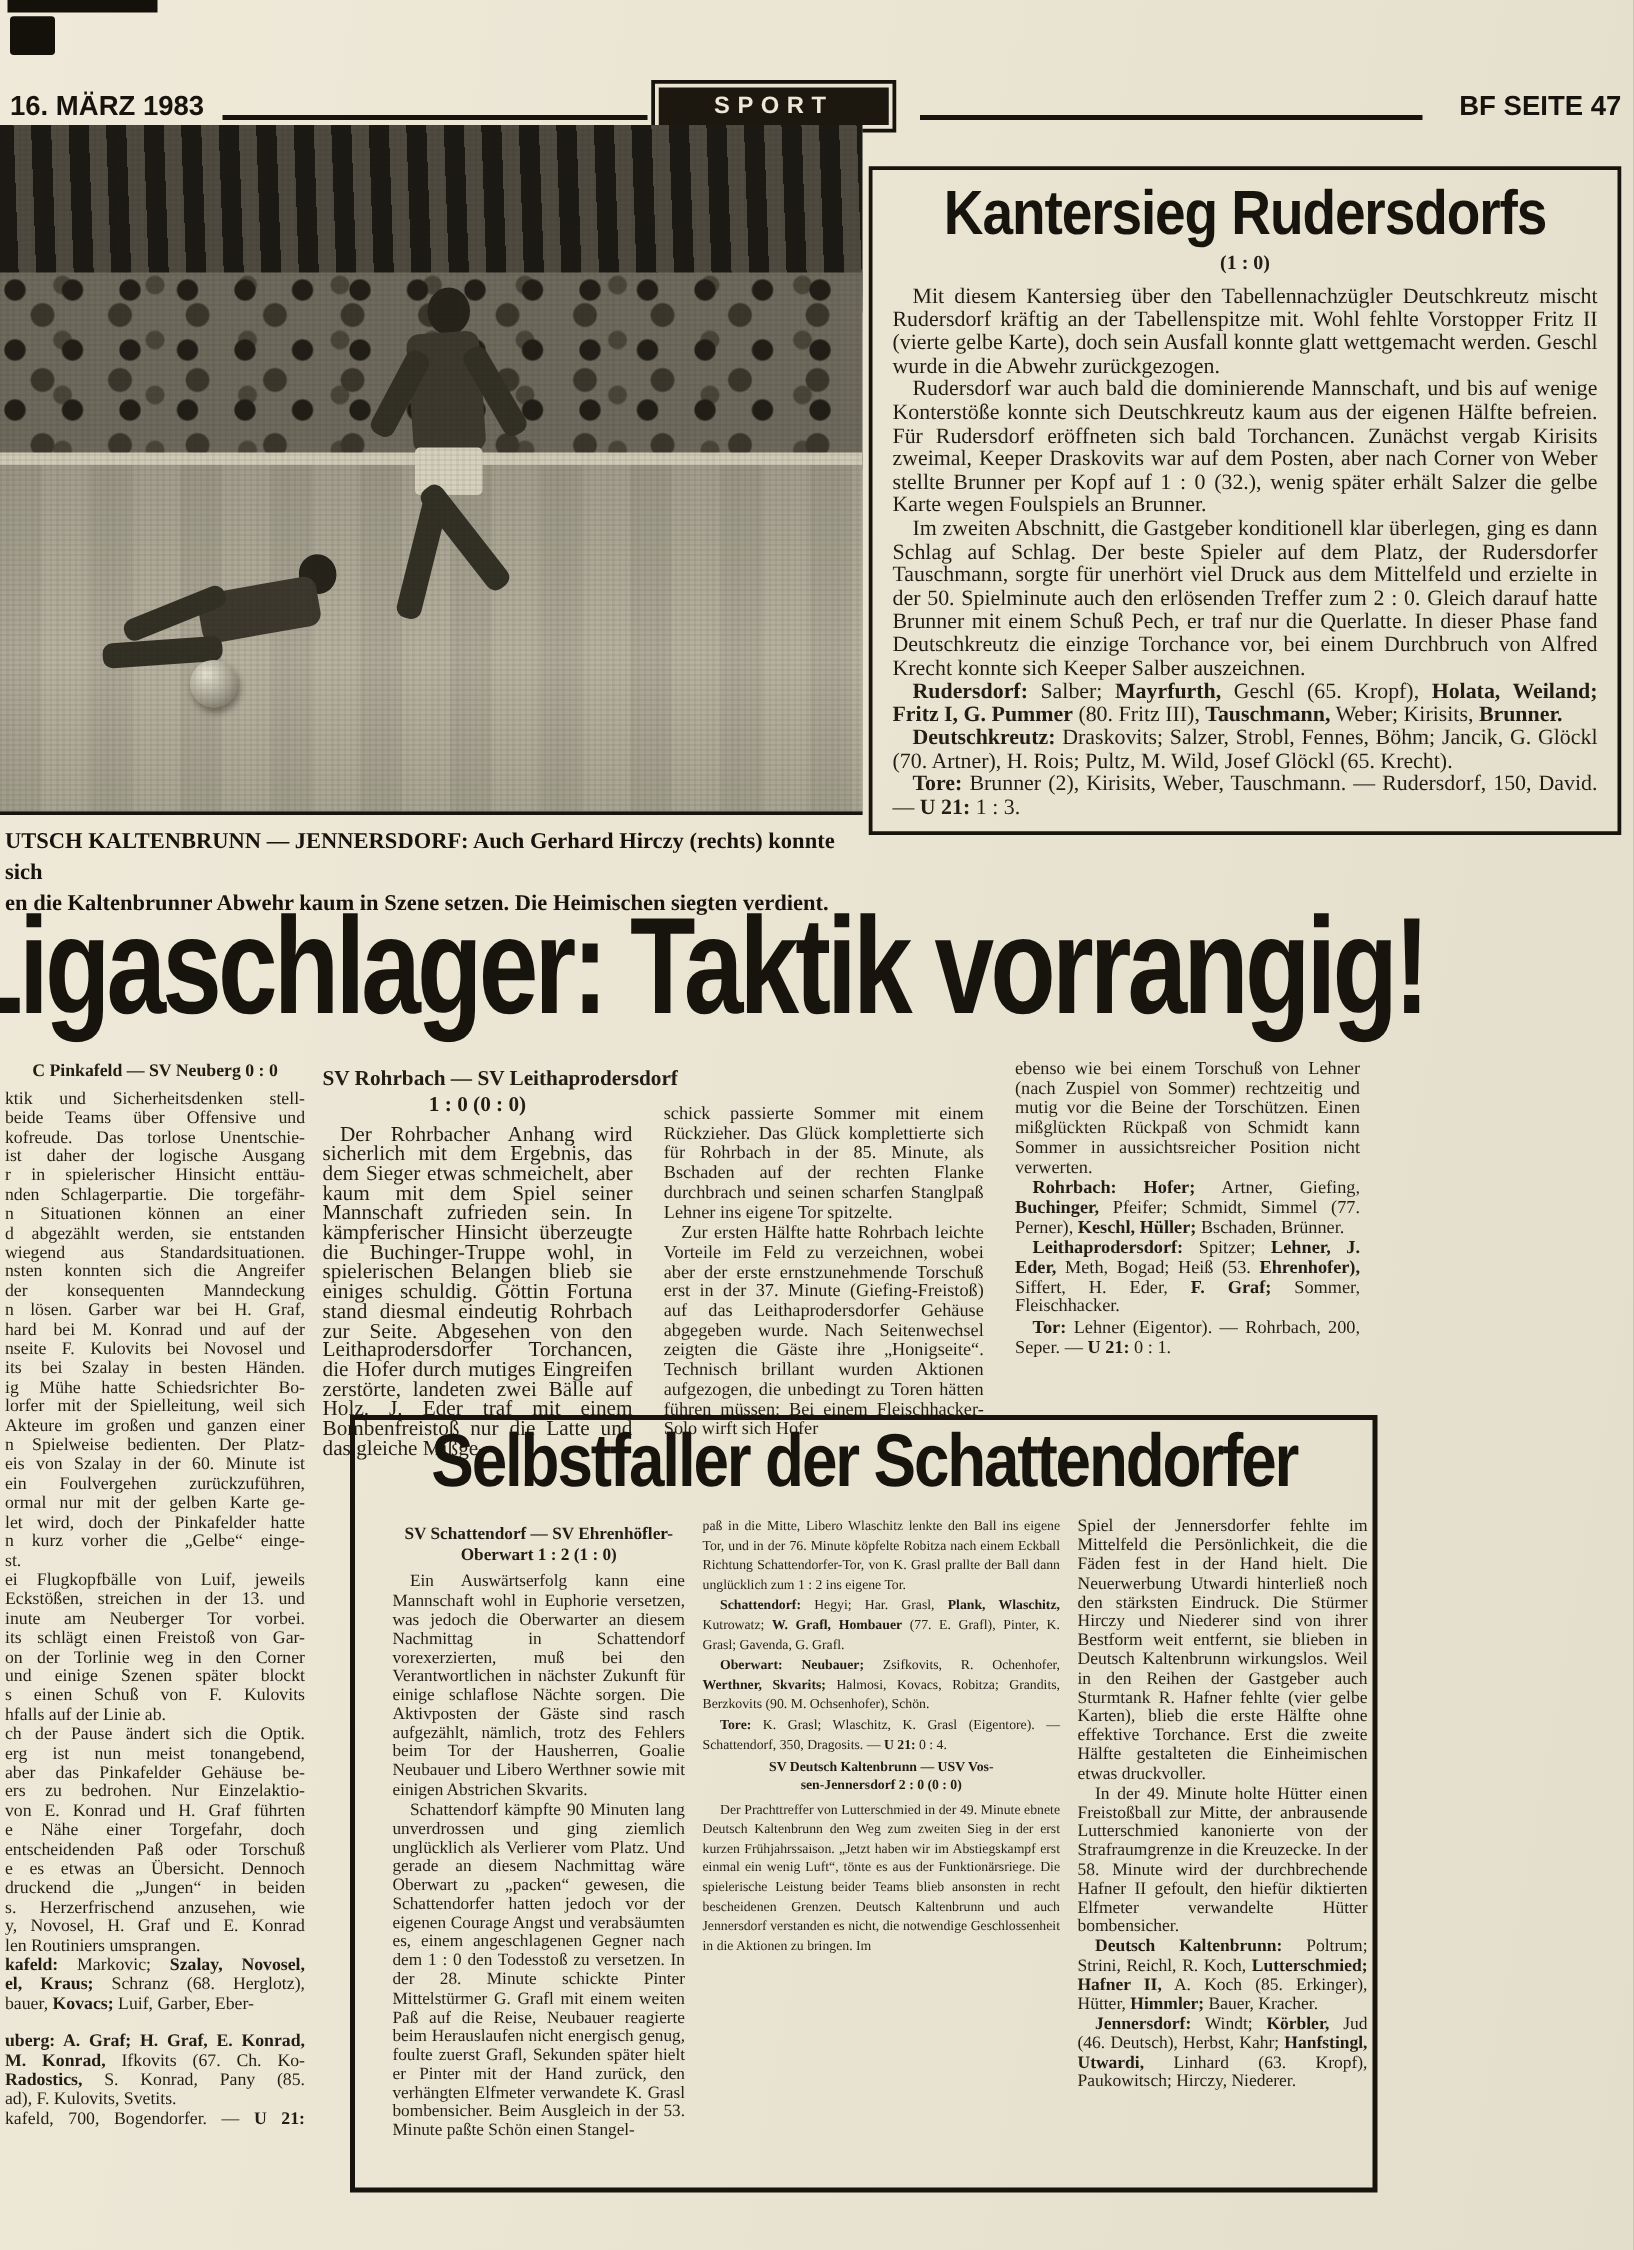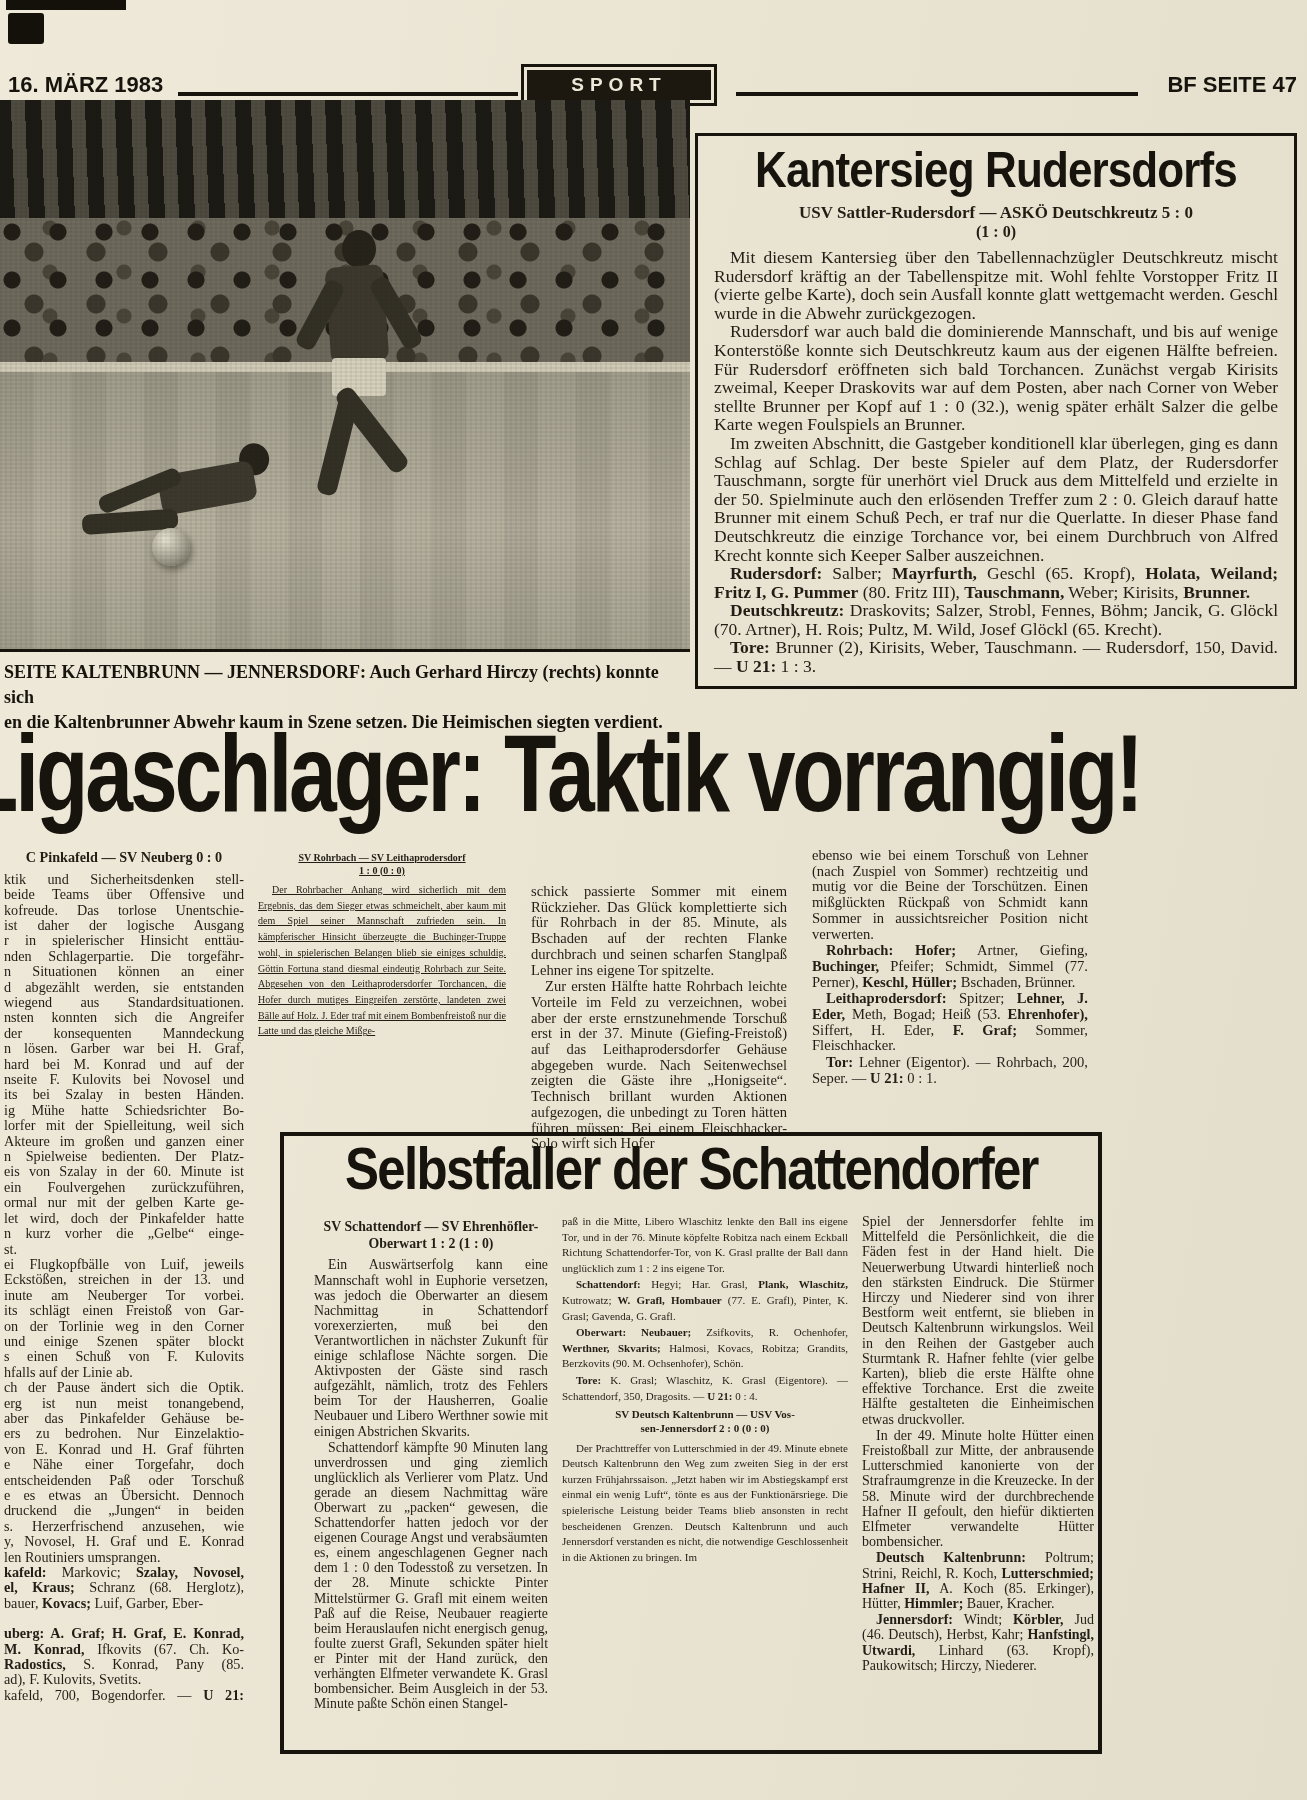--- a/index.html
+++ b/index.html
@@ -57,21 +57,21 @@
     line-height:114px;letter-spacing:-4px;white-space:nowrap;transform:scaleX(.78);transform-origin:0 50%;color:#17130d;}
   
   .col{position:absolute;}
   .col p.txt{margin:0 0 1px;text-align:justify;text-indent:14px;hyphens:none;}
   .col p.noindent{text-indent:0;}
   .col p.match-heading{margin:4px 0 5px;text-align:center;text-indent:0;font-weight:bold;white-space:nowrap;line-height:1.25;}
   .col p.clip-line{margin:0;text-align:justify;text-align-last:justify;text-indent:0;}
   .col p.clip-line.endline{text-align-last:left;}
   .col p.gapline{margin-top:15px;}
   #col1{left:4px;top:845px;width:240px;font-size:14.2px;line-height:15.4px;}
-  #col2{left:258px;top:848px;width:248px;font-size:10px;line-height:15.7px;text-decoration:underline;}
+  #col2{left:258px;top:848px;width:248px;font-size:17px;line-height:15.7px;}
   #col3{left:531px;top:848px;width:256px;font-size:14.6px;line-height:15.7px;margin-top:36px;}
   #col4{left:812px;top:848px;width:276px;font-size:14.6px;line-height:15.7px;}
   
   .sbox{position:absolute;left:280px;top:1132px;width:822px;height:622px;box-sizing:border-box;border:4px solid #17130d;}
   .sbox h2{margin:2px 0 0;text-align:center;font-family:"Liberation Sans",sans-serif;font-weight:bold;
     font-size:60px;line-height:62px;letter-spacing:-2px;white-space:nowrap;transform:scaleX(.85);transform-origin:50% 50%;color:#17130d;}
   #colA{left:30px;top:78px;width:234px;font-size:13.8px;line-height:15.1px;}
   #colB{left:278px;top:78px;width:286px;font-size:11px;line-height:15.6px;}
   #colC{left:578px;top:78px;width:232px;font-size:14px;line-height:15.2px;}
 </style>
@@ -111,27 +111,26 @@
       <div class="head" style="left:176px;top:6px;width:30px;height:32px;"></div>
       <div class="shirt" style="left:92px;top:22px;width:96px;height:40px;"></div>
       <div class="limb" style="left:10px;top:52px;width:96px;height:20px;transform:rotate(6deg);"></div>
       <div class="limb" style="left:30px;top:24px;width:86px;height:18px;transform:rotate(-12deg);"></div>
     </div>
     <div id="ball"></div>
     <div class="ph-grain"></div>
   </div>
 
   <div class="caption">
-    <div>SEITE KALTENBRUNN — JENNERSDORF: Auch Gerhard Hirczy (rechts) konnte sich</div>
+    <div>UTSCH KALTENBRUNN — JENNERSDORF: Auch Gerhard Hirczy (rechts) konnte sich</div>
     <div>en die Kaltenbrunner Abwehr kaum in Szene setzen. Die Heimischen siegten verdient.</div>
   </div>
 
   <div class="kbox">
     <h2>Kantersieg Rudersdorfs</h2>
-    <p class="sub">USV Sattler-Rudersdorf — ASKÖ Deutschkreutz 5 : 0</p>
     <p class="sub2">(1 : 0)</p>
     <div class="kbody">
         <p class="txt">Mit diesem Kantersieg über den Tabellennachzügler Deutschkreutz mischt Rudersdorf kräftig an der Tabellenspitze mit. Wohl fehlte Vorstopper Fritz II (vierte gelbe Karte), doch sein Ausfall konnte glatt wettgemacht werden. Geschl wurde in die Abwehr zurückgezogen.</p>
         <p class="txt">Rudersdorf war auch bald die dominierende Mannschaft, und bis auf wenige Konterstöße konnte sich Deutschkreutz kaum aus der eigenen Hälfte befreien. Für Rudersdorf eröffneten sich bald Torchancen. Zunächst vergab Kirisits zweimal, Keeper Draskovits war auf dem Posten, aber nach Corner von Weber stellte Brunner per Kopf auf 1 : 0 (32.), wenig später erhält Salzer die gelbe Karte wegen Foulspiels an Brunner.</p>
         <p class="txt">Im zweiten Abschnitt, die Gastgeber konditionell klar überlegen, ging es dann Schlag auf Schlag. Der beste Spieler auf dem Platz, der Rudersdorfer Tauschmann, sorgte für unerhört viel Druck aus dem Mittelfeld und erzielte in der 50. Spielminute auch den erlösenden Treffer zum 2 : 0. Gleich darauf hatte Brunner mit einem Schuß Pech, er traf nur die Querlatte. In dieser Phase fand Deutschkreutz die einzige Torchance vor, bei einem Durchbruch von Alfred Krecht konnte sich Keeper Salber auszeichnen.</p>
         <p class="txt"><b>Rudersdorf:</b> Salber; <b>Mayrfurth,</b> Geschl (65. Kropf), <b>Holata, Weiland; Fritz I, G. Pummer</b> (80. Fritz III), <b>Tauschmann,</b> Weber; Kirisits, <b>Brunner.</b></p>
         <p class="txt"><b>Deutschkreutz:</b> Draskovits; Salzer, Strobl, Fennes, Böhm; Jancik, G. Glöckl (70. Artner), H. Rois; Pultz, M. Wild, Josef Glöckl (65. Krecht).</p>
         <p class="txt"><b>Tore:</b> Brunner (2), Kirisits, Weber, Tauschmann. — Rudersdorf, 150, David. — <b>U 21:</b> 1 : 3.</p>
       </div>
   </div>

